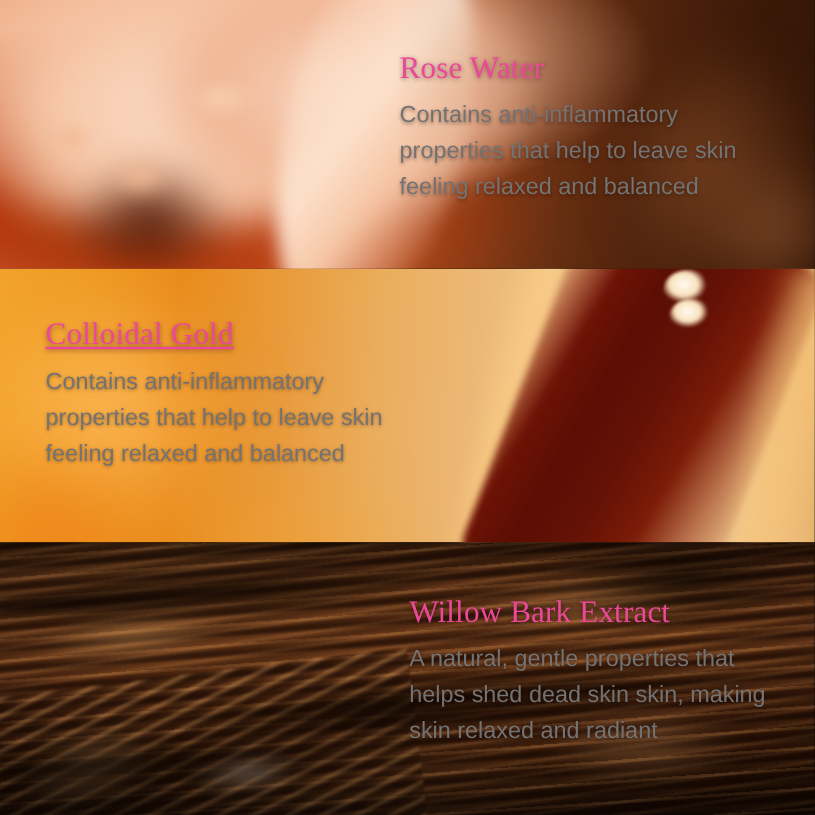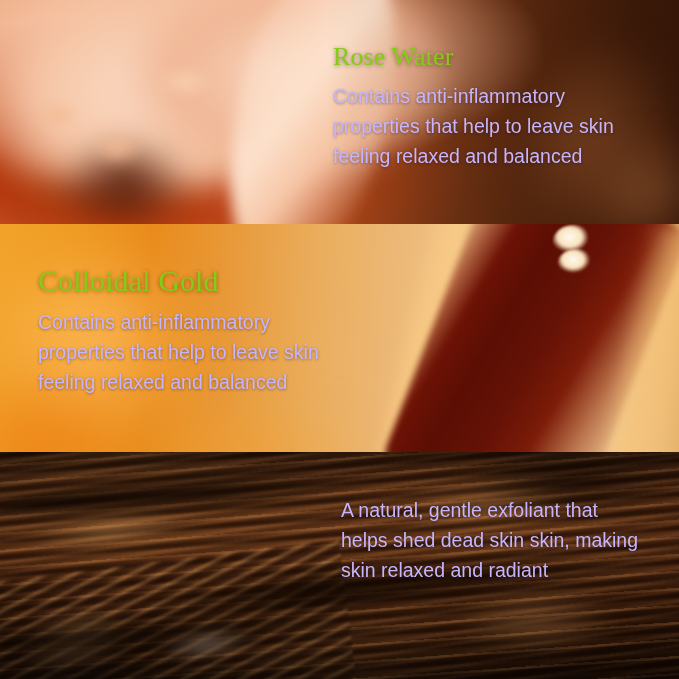--- a/index.html
+++ b/index.html
@@ -32,31 +32,31 @@
   }
 
   .copy {
     position: absolute;
     z-index: 10;
   }
 
   .heading {
     font-family: "Liberation Serif", serif;
     font-weight: 400;
-    color: #84cc16;
+    color: #ec4899;
     letter-spacing: 0.1px;
     margin: 0 0 9px 0;
     white-space: nowrap;
     text-shadow: 0 1px 4px rgba(40,12,0,0.45);
   }
 
   .body-copy {
     font-family: "Liberation Sans", sans-serif;
     font-weight: 400;
-    color: #c4b5fd;
+    color: #737373;
     margin: 0;
     text-shadow: 0 1px 3px rgba(40,12,0,0.40);
   }
   .body-copy span {
     display: block;
   }
 
   
   #panel-rose { top: 0; height: 224px; }
   #panel-rose .base {
@@ -212,21 +212,21 @@
   }
   
   #panel-gold .bub {
     background: radial-gradient(50% 50% at 42% 38%, #fffaf0 0%, #f8e2bd 60%, rgba(236,200,150,0) 95%);
     border-radius: 50%;
     filter: blur(1.2px);
   }
   #panel-gold .b1 { left: 553px; top: 1px;   width: 40px; height: 32px; }
   #panel-gold .b2 { left: 558px; top: 25px;  width: 36px; height: 28px; }
   #panel-gold .copy { left: 38px; top: 40px; }
-  #panel-gold .heading { font-size: 30px; }
+  #panel-gold .heading { font-size: 26px; text-decoration: underline; }
   #panel-gold .body-copy { font-size: 19.5px; line-height: 30px; }
 
   
   #panel-bark { top: 452px; height: 227px; }
   #panel-bark .base {
     inset: 0;
     background:
       radial-gradient(60% 70% at 18% 20%, rgba(150,92,44,0.55) 0%, rgba(110,62,28,0) 70%),
       radial-gradient(55% 60% at 72% 30%, rgba(138,82,38,0.42) 0%, rgba(100,56,26,0) 72%),
       radial-gradient(50% 60% at 42% 88%, rgba(130,78,36,0.45) 0%, rgba(90,50,22,0) 74%),
@@ -410,21 +410,22 @@
       <div class="hl-d"></div>
       <div class="crack-a"></div>
       <div class="crack-b"></div>
       <div class="crack-c"></div>
       <div class="pale-patch"></div>
       <div class="dark-tr"></div>
       <div class="dark-bl"></div>
       <div class="vignette"></div>
     </div>
     <div class="copy">
+      <h2 class="heading">Willow Bark Extract</h2>
       <p class="body-copy">
-        <span>A natural, gentle exfoliant that</span>
+        <span>A natural, gentle properties that</span>
         <span>helps shed dead skin skin, making</span>
         <span>skin relaxed and radiant</span>
       </p>
     </div>
   </section>
 
 </div>
 
 </body></html>

